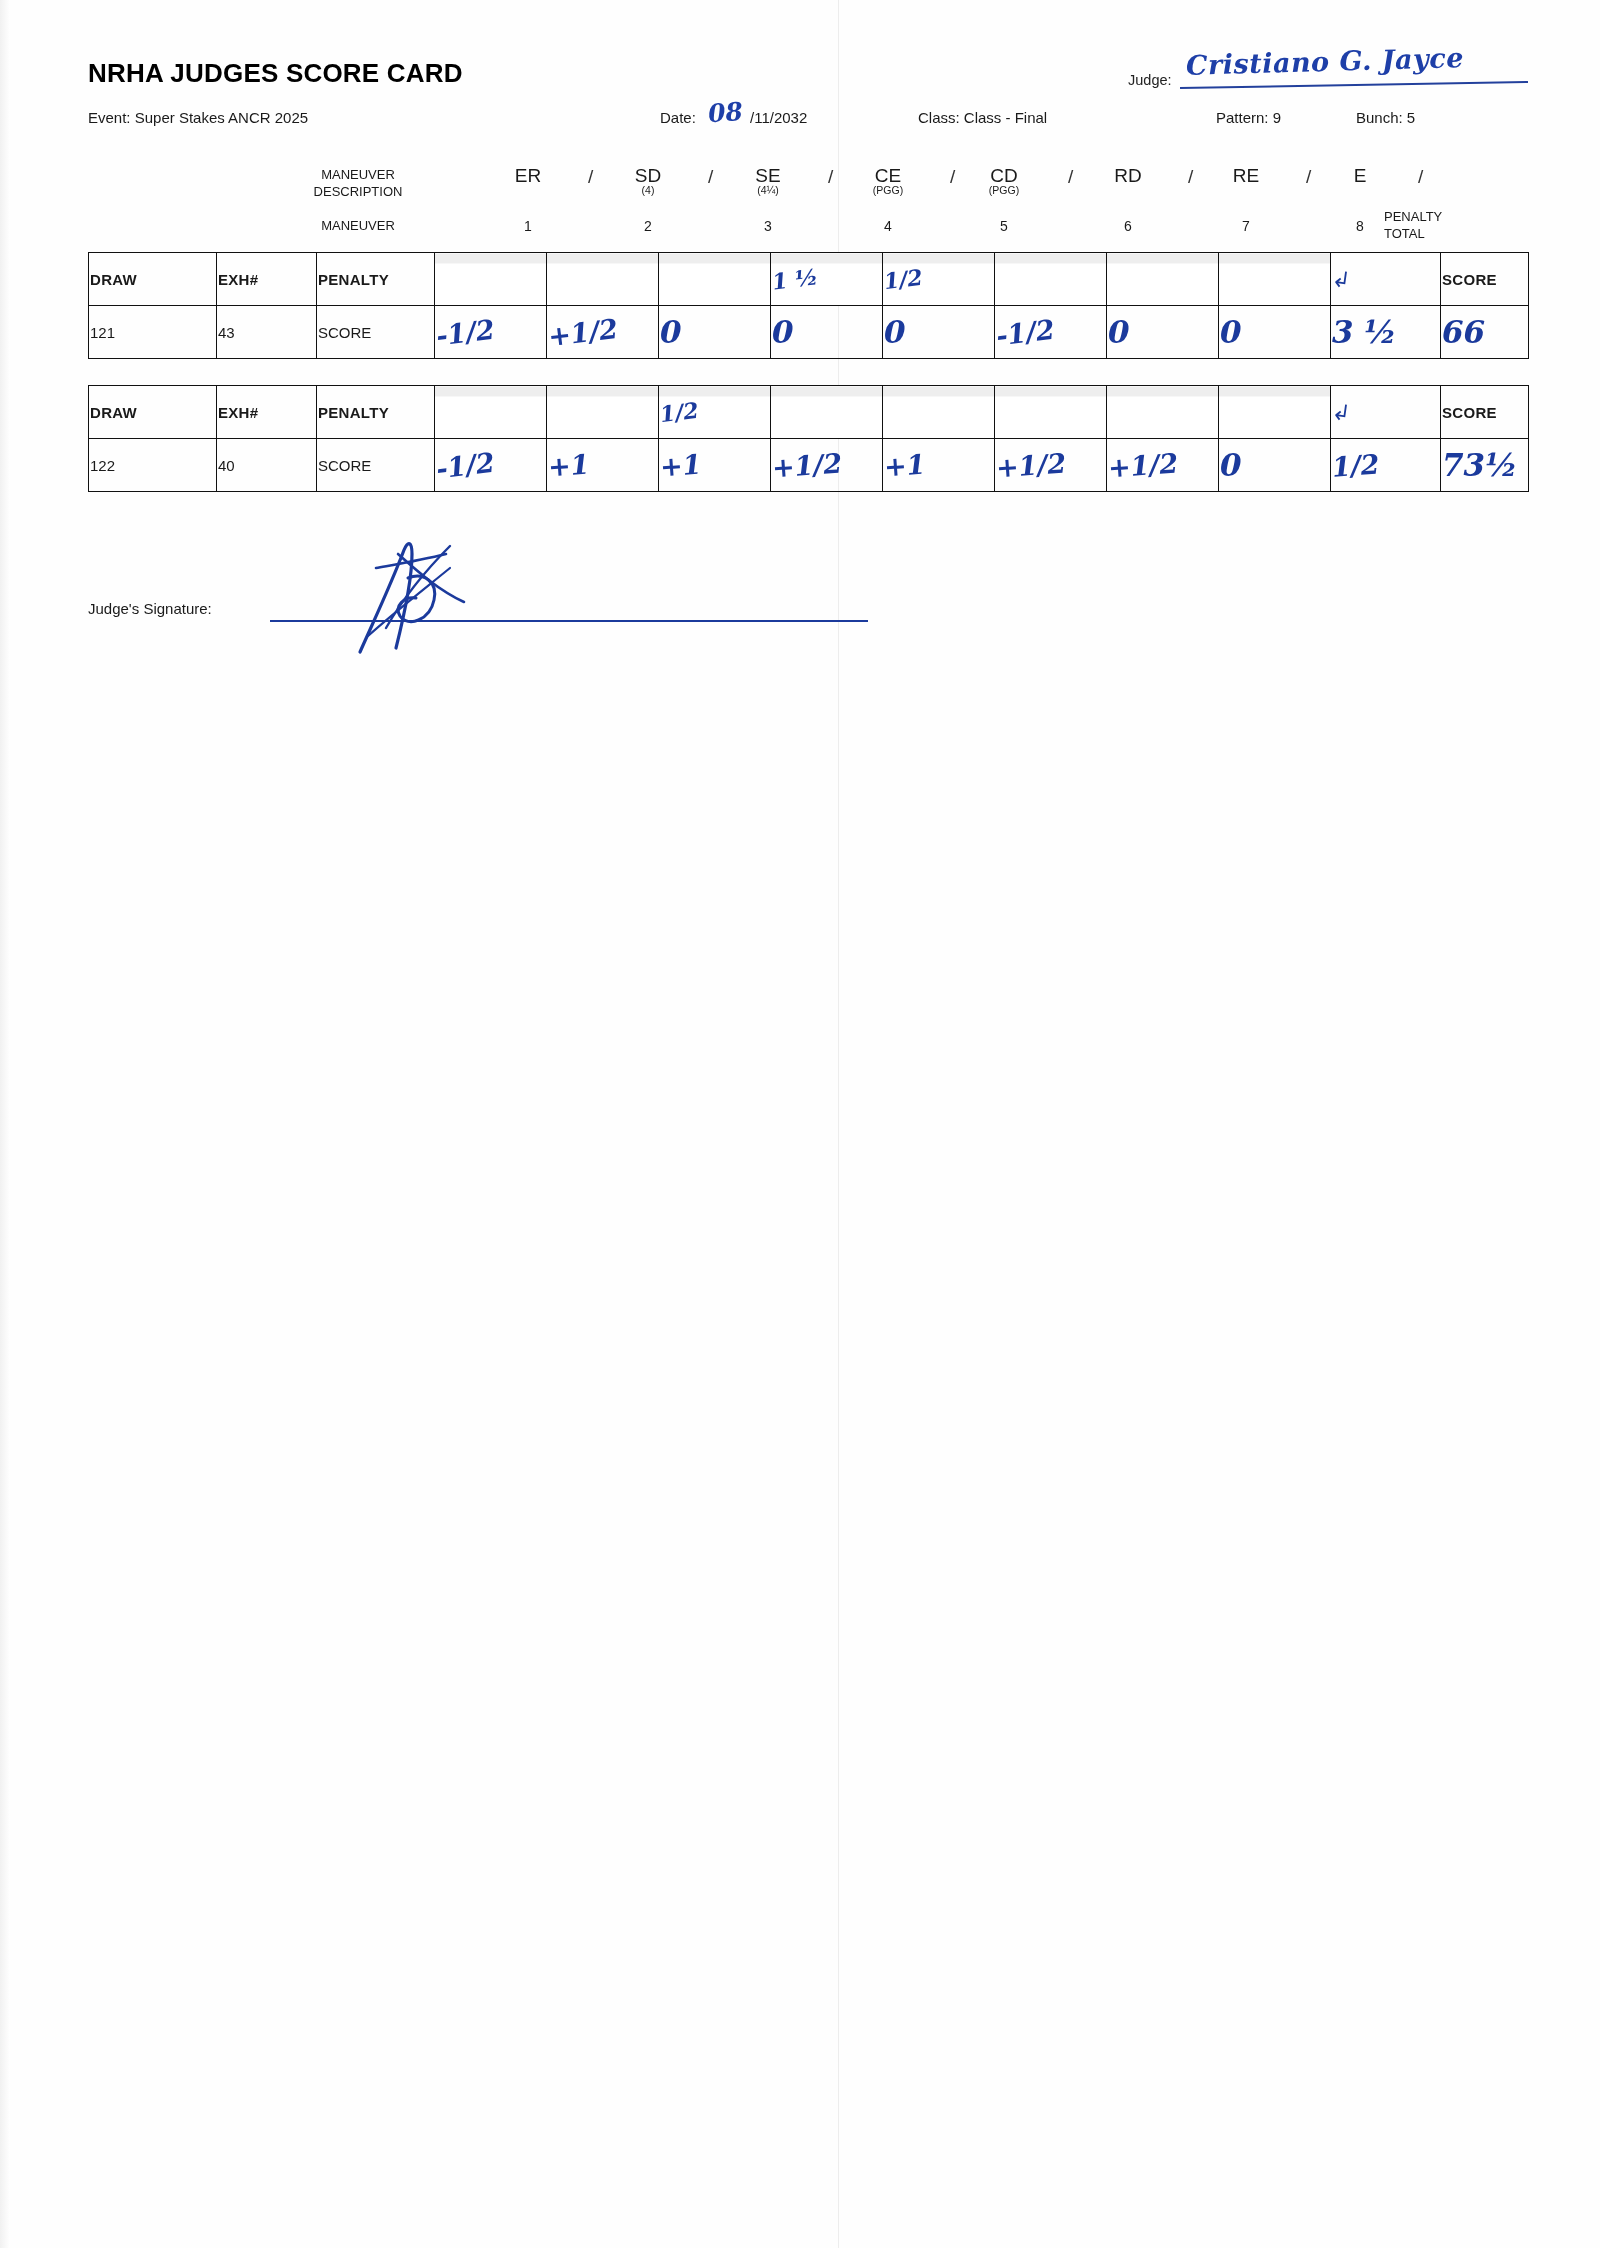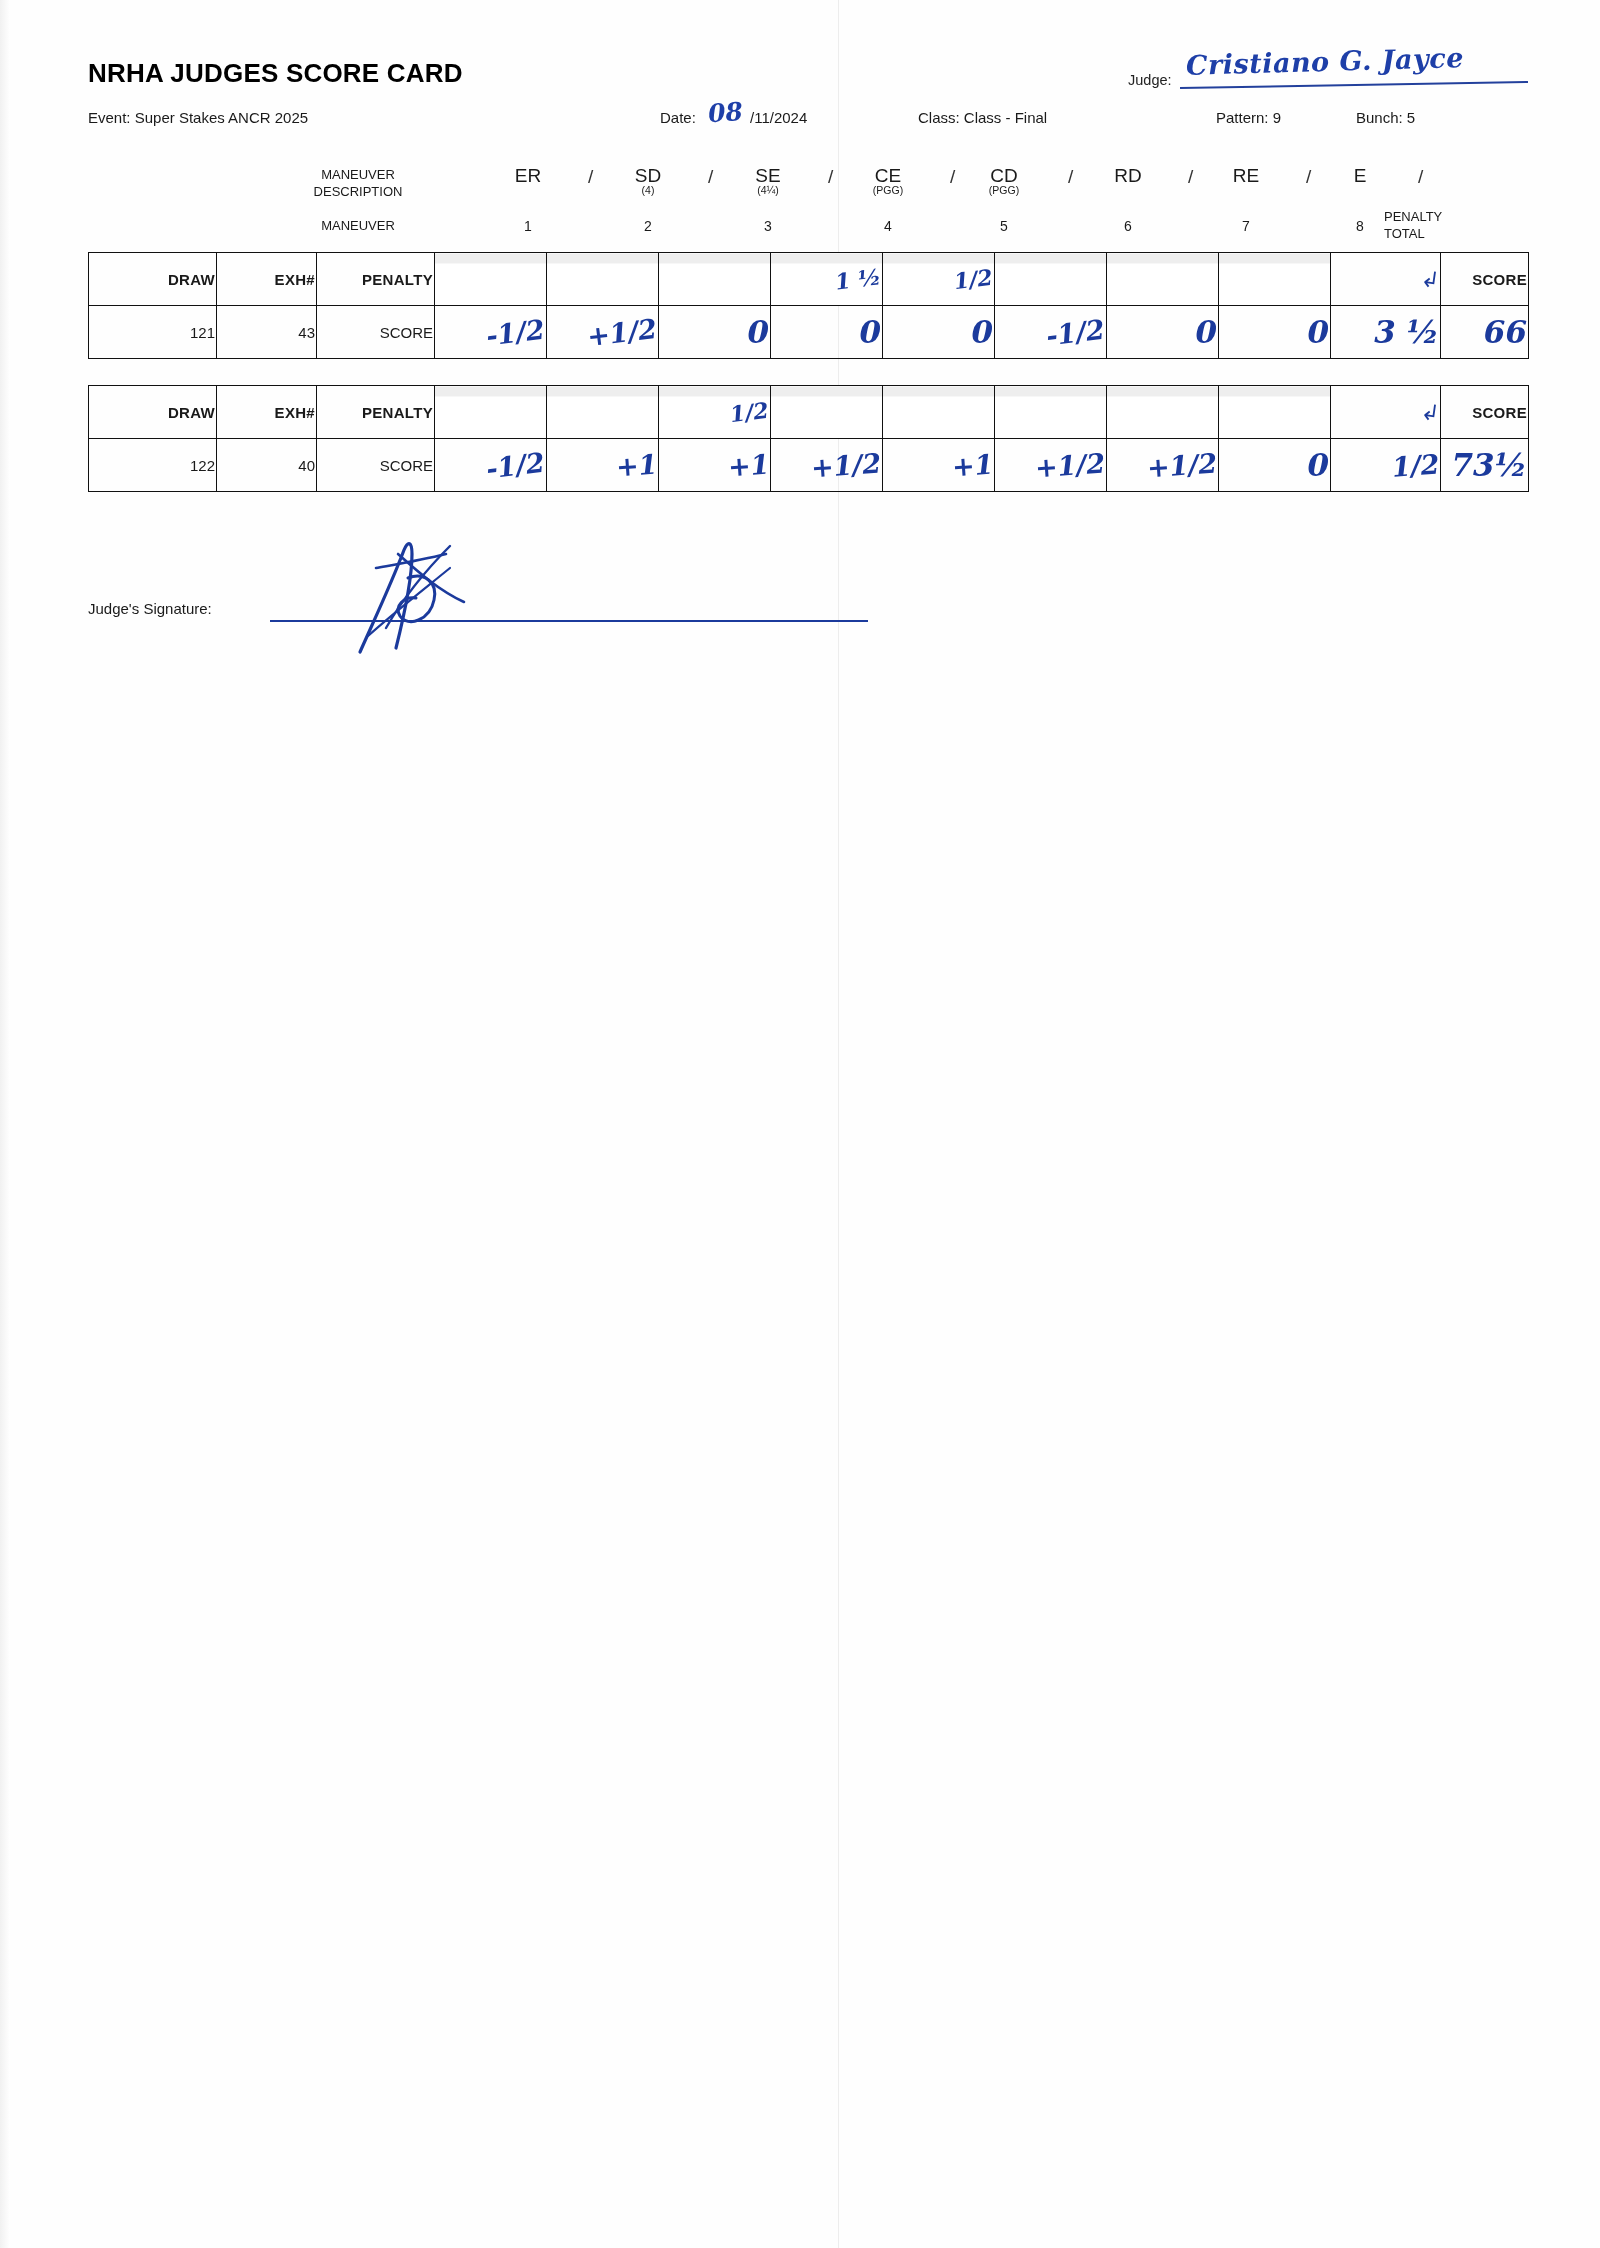--- a/index.html
+++ b/index.html
@@ -172,21 +172,21 @@
   }
   table.grid {
     border-collapse: collapse;
     width: 1440px;
     table-layout: fixed;
   }
   table.grid td {
     border: 1.6px solid #111;
     height: 50px;
     vertical-align: middle;
-    text-align: right;
+    text-align: left;
     font-size: 15px;
     position: relative;
   }
   td.hd {
     font-weight: bold;
     font-size: 15.5px;
     letter-spacing: .3px;
   }
   td.lbl {
     font-size: 15px;
@@ -252,21 +252,21 @@
       <div class="doc-title">NRHA JUDGES SCORE CARD</div>
       <div class="judge-label">Judge:</div>
       <div class="judge-name">Cristiano G. Jayce</div>
       <div class="judge-underline"></div>
     </div>
 
     <div class="meta-row">
       <div class="m m-event">Event: Super Stakes ANCR 2025</div>
       <div class="m m-date-label">Date:</div>
       <div class="m m-date-hand">08</div>
-      <div class="m m-date-rest">/11/2024</div>
+      <div class="m m-date-rest">/11/2032</div>
       <div class="m m-class">Class: Class - Final</div>
       <div class="m m-pattern">Pattern: 9</div>
       <div class="m m-bunch">Bunch: 5</div>
     </div>
 
 
     <div class="mdesc">
       <div class="mdesc-label">
         <div>MANEUVER</div>
         <div>DESCRIPTION</div>

